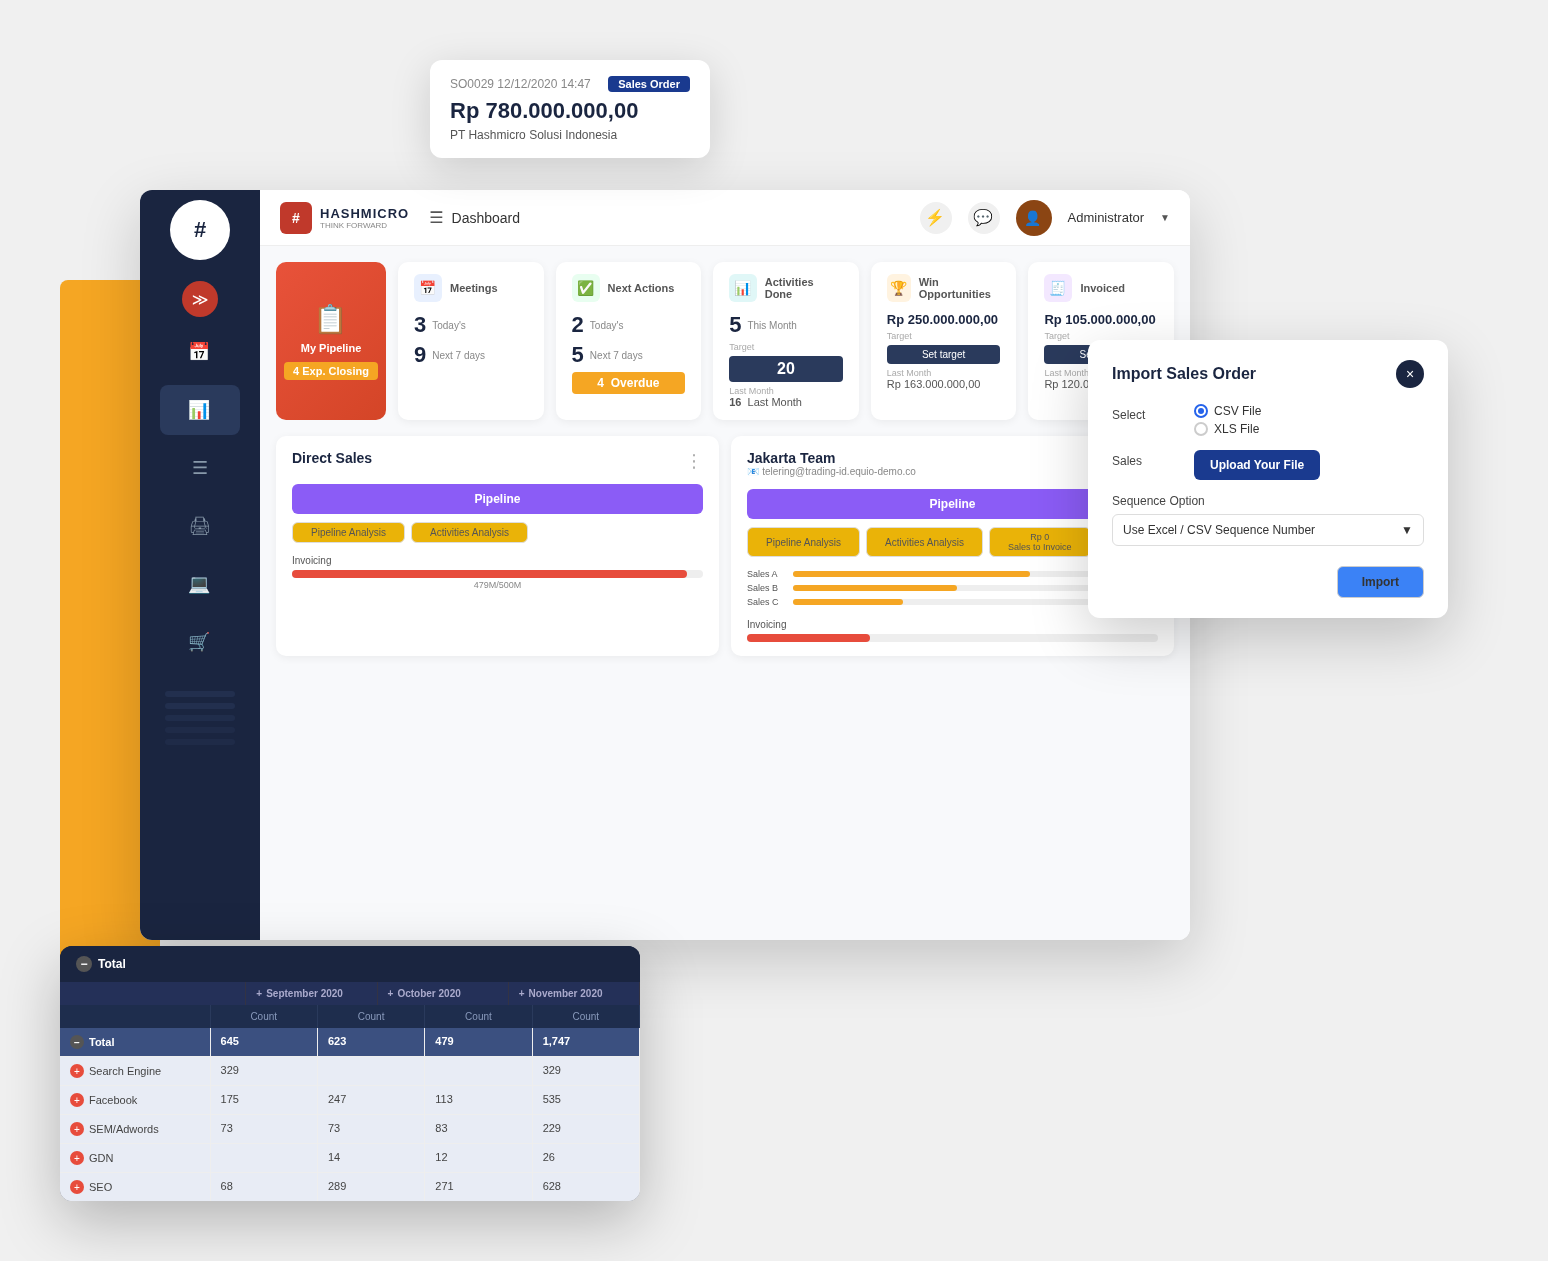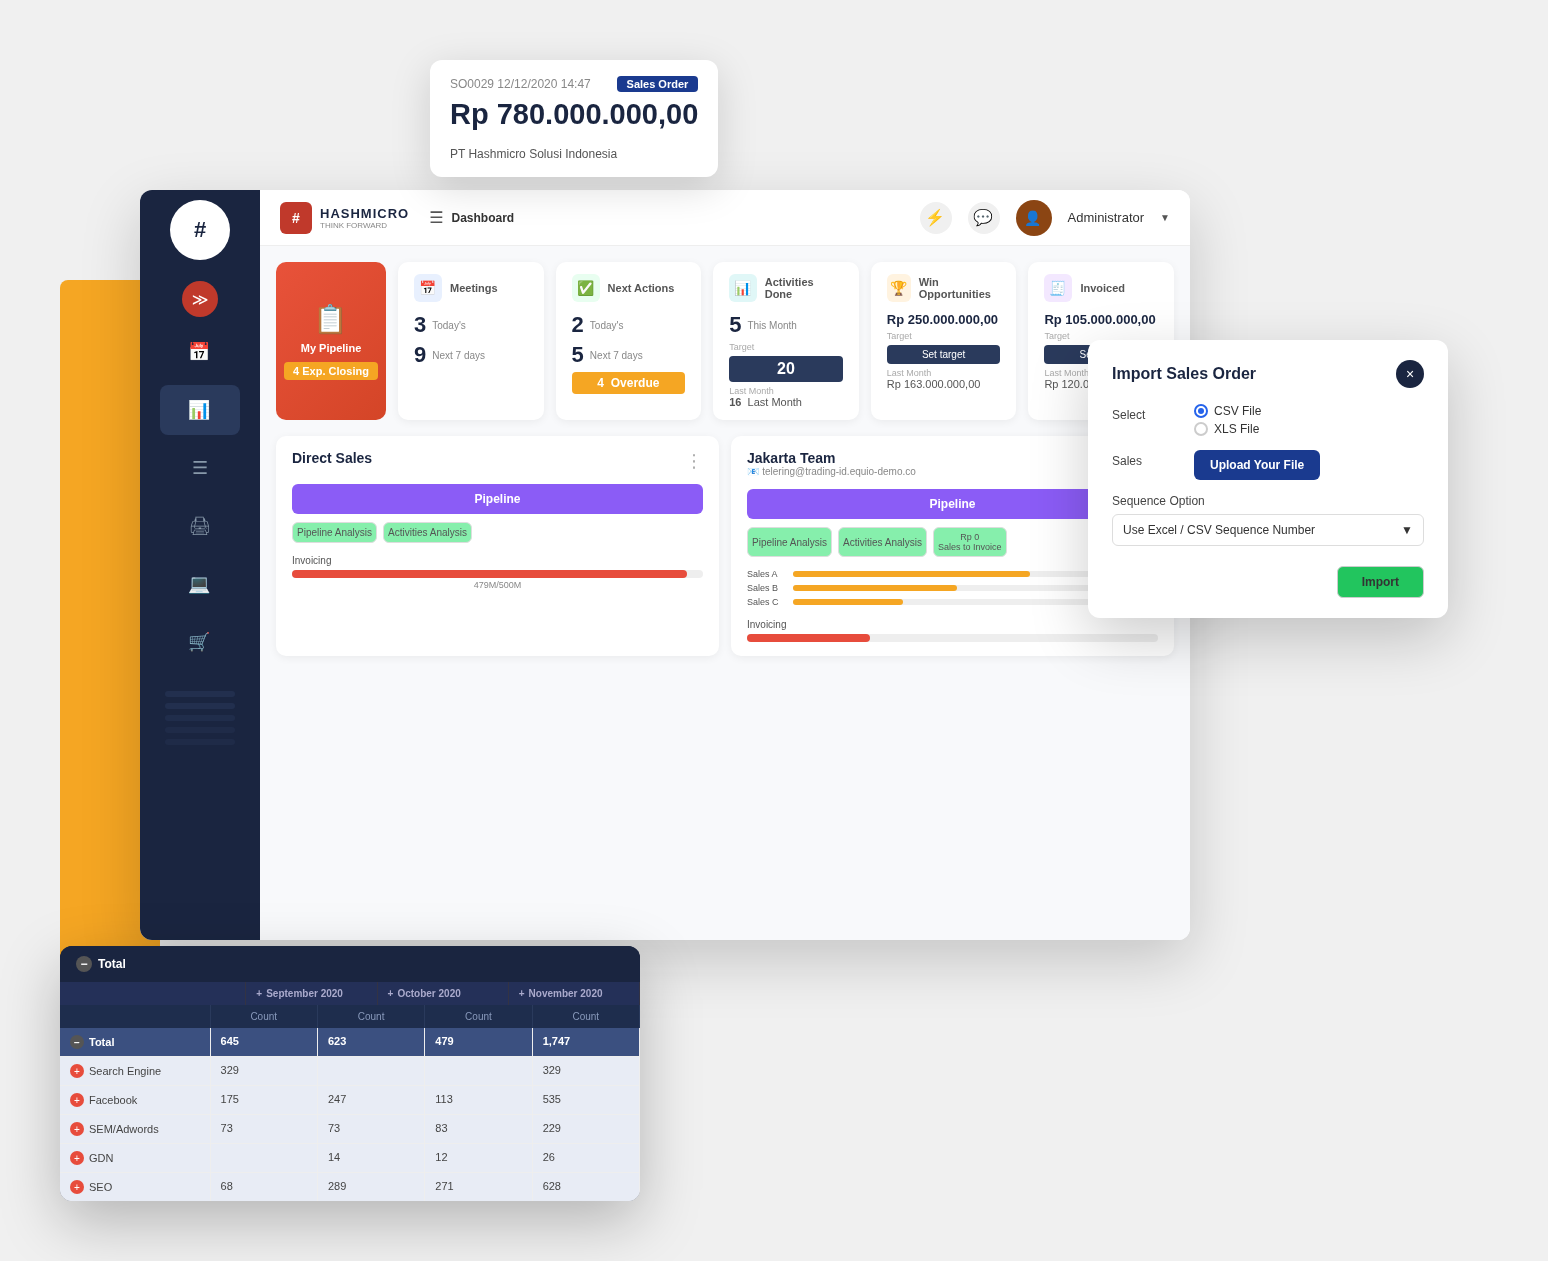--- a/index.html
+++ b/index.html
@@ -147,22 +147,22 @@
       display: flex;
       align-items: center;
       gap: 8px;
     }
     .hamburger-icon {
       font-size: 16px;
       color: #555;
       cursor: pointer;
     }
     .page-title-nav {
-      font-size: 12px;
-      font-weight: 700;
+      font-size: 14px;
+      font-weight: 400;
       color: #333;
     }
     .top-nav-right {
       margin-left: auto;
       display: flex;
       align-items: center;
       gap: 16px;
     }
     .nav-icon-btn {
       width: 32px;
@@ -388,23 +388,23 @@
       width: 100%;
       margin-bottom: 8px;
     }
     .tab-buttons {
       display: flex;
       gap: 6px;
       flex-wrap: wrap;
     }
     .tab-btn {
       border: 1px solid #ddd;
-      background: #86efac;
+      background: #eab308;
       border-radius: 6px;
-      padding: 4px 4px;
+      padding: 4px 18px;
       font-size: 10px;
       cursor: pointer;
       color: #555;
     }
     .invoicing-bar-section {
       margin-top: 12px;
     }
     .bar-label {
       font-size: 10px;
       color: #555;
@@ -476,24 +476,24 @@
     }
     .tooltip-badge {
       background: #1a3a8f;
       color: #fff;
       border-radius: 4px;
       padding: 2px 10px;
       font-size: 11px;
       font-weight: 600;
     }
     .tooltip-amount {
-      font-size: 29px;
+      font-size: 22px;
       font-weight: 900;
       color: #1a2540;
-      margin-bottom: 16px;
+      margin-bottom: 4px;
     }
     .tooltip-company {
       font-size: 12px;
       color: #555;
     }
 
     
     .data-table-container {
       position: absolute;
       bottom: 60px;
@@ -701,21 +701,21 @@
       padding: 8px 10px;
       font-size: 12px;
       color: #333;
       background: #fff;
       display: flex;
       align-items: center;
       justify-content: space-between;
     }
     .import-btn {
       border: 1px solid #ccc;
-      background: #22c55e;
+      background: #3b82f6;
       border-radius: 6px;
       padding: 8px 24px;
       font-size: 12px;
       font-weight: 600;
       cursor: pointer;
       color: #333;
       float: right;
       margin-top: 8px;
     }
   </style>

